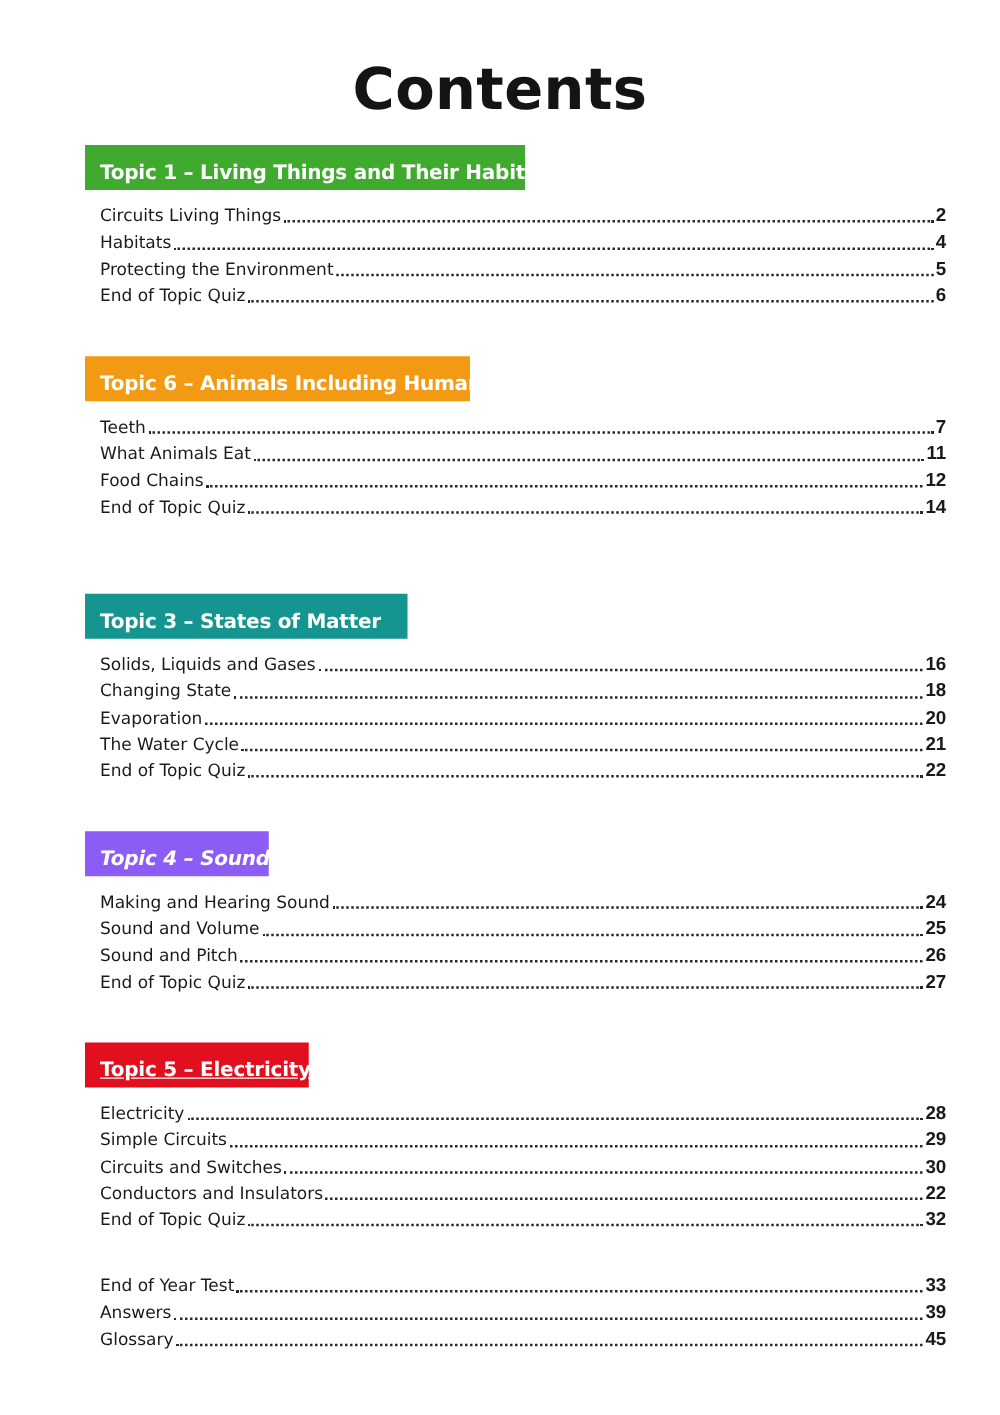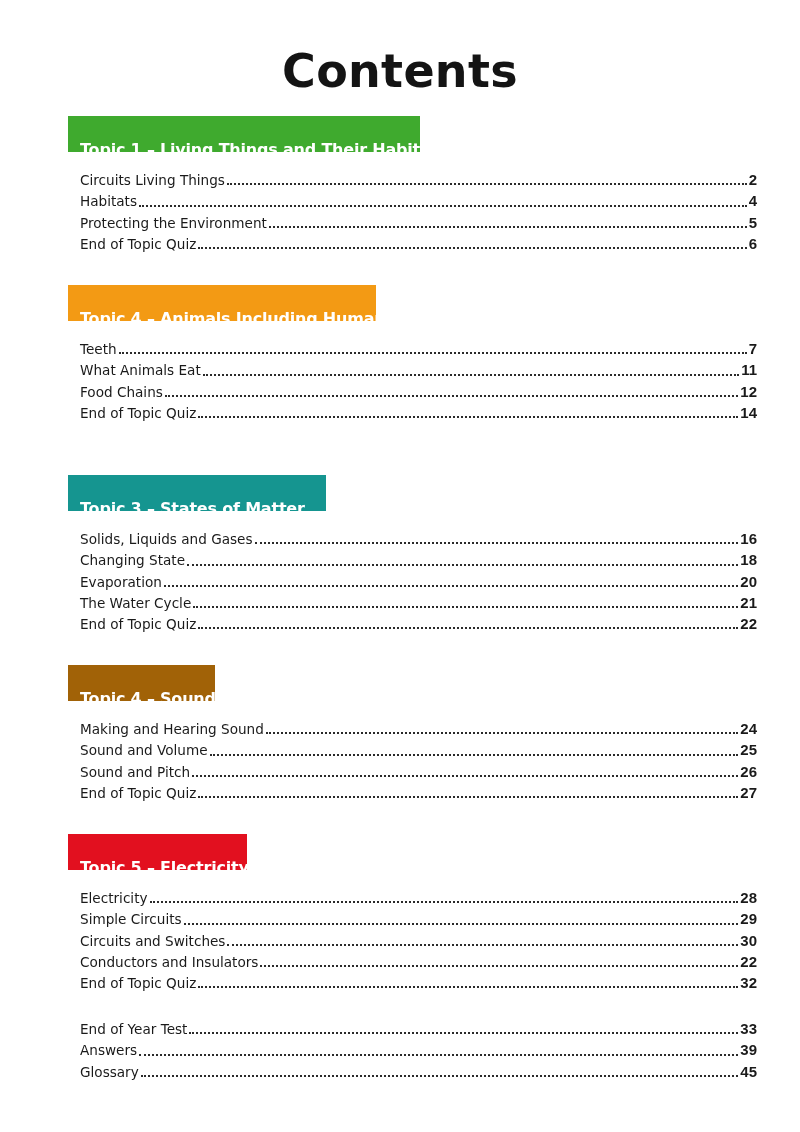--- a/index.html
+++ b/index.html
@@ -10,21 +10,21 @@
       position: absolute; left: 0; top: 44px; width: 800px;
       text-align: center; font-family: "DejaVu Sans", sans-serif;
       font-weight: bold; font-size: 46px; letter-spacing: 0.3px; color: #141414;
     }
 
     .topic {
       position: absolute; left: 68px; right: 0;
     }
     .topic-header {
       display: inline-block; height: 36px; line-height: 36px;
-      padding: 16px 12px; color: #ffffff;
+      padding: 4px 12px; color: #ffffff;
       font-family: "DejaVu Sans", sans-serif; font-weight: bold; font-size: 16px;
       letter-spacing: -0.2px; white-space: nowrap;
     }
     .entries { margin-top: 14px; }
     .entry {
       position: relative; display: flex; align-items: baseline;
       width: 677px; margin-left: 12px; height: 21.3px;
       font-family: "DejaVu Sans", sans-serif; font-size: 13.6px; color: #1a1a1a;
     }
     .entry .label { white-space: nowrap; padding-right: 2px; }
@@ -65,21 +65,21 @@
       </div>
     <div class="entry">
         <span class="label">End of Topic Quiz</span>
         <span class="leader"></span>
         <span class="page">6</span>
       </div>
   </div>
 </section>
 
 <section class="topic" style="top:285px">
-  <div class="topic-header" style="background:#f39a14; width:308px;">Topic 4 – Animals Including Humans</div>
+  <div class="topic-header" style="background:#f39a14; width:308px;">Topic 6 – Animals Including Humans</div>
   <div class="entries" style="margin-top:12px">
     <div class="entry">
         <span class="label">Teeth</span>
         <span class="leader"></span>
         <span class="page">7</span>
       </div>
     <div class="entry">
         <span class="label">What Animals Eat</span>
         <span class="leader"></span>
         <span class="page">11</span>
@@ -122,21 +122,21 @@
       </div>
     <div class="entry">
         <span class="label">End of Topic Quiz</span>
         <span class="leader"></span>
         <span class="page">22</span>
       </div>
   </div>
 </section>
 
 <section class="topic" style="top:665px">
-  <div class="topic-header" style="background:#a16207; width:147px;">Topic 4 – Sound</div>
+  <div class="topic-header" style="background:#8b5cf6; width:147px;font-style:italic;">Topic 4 – Sound</div>
   <div class="entries" style="margin-top:12px">
     <div class="entry">
         <span class="label">Making and Hearing Sound</span>
         <span class="leader"></span>
         <span class="page">24</span>
       </div>
     <div class="entry">
         <span class="label">Sound and Volume</span>
         <span class="leader"></span>
         <span class="page">25</span>

